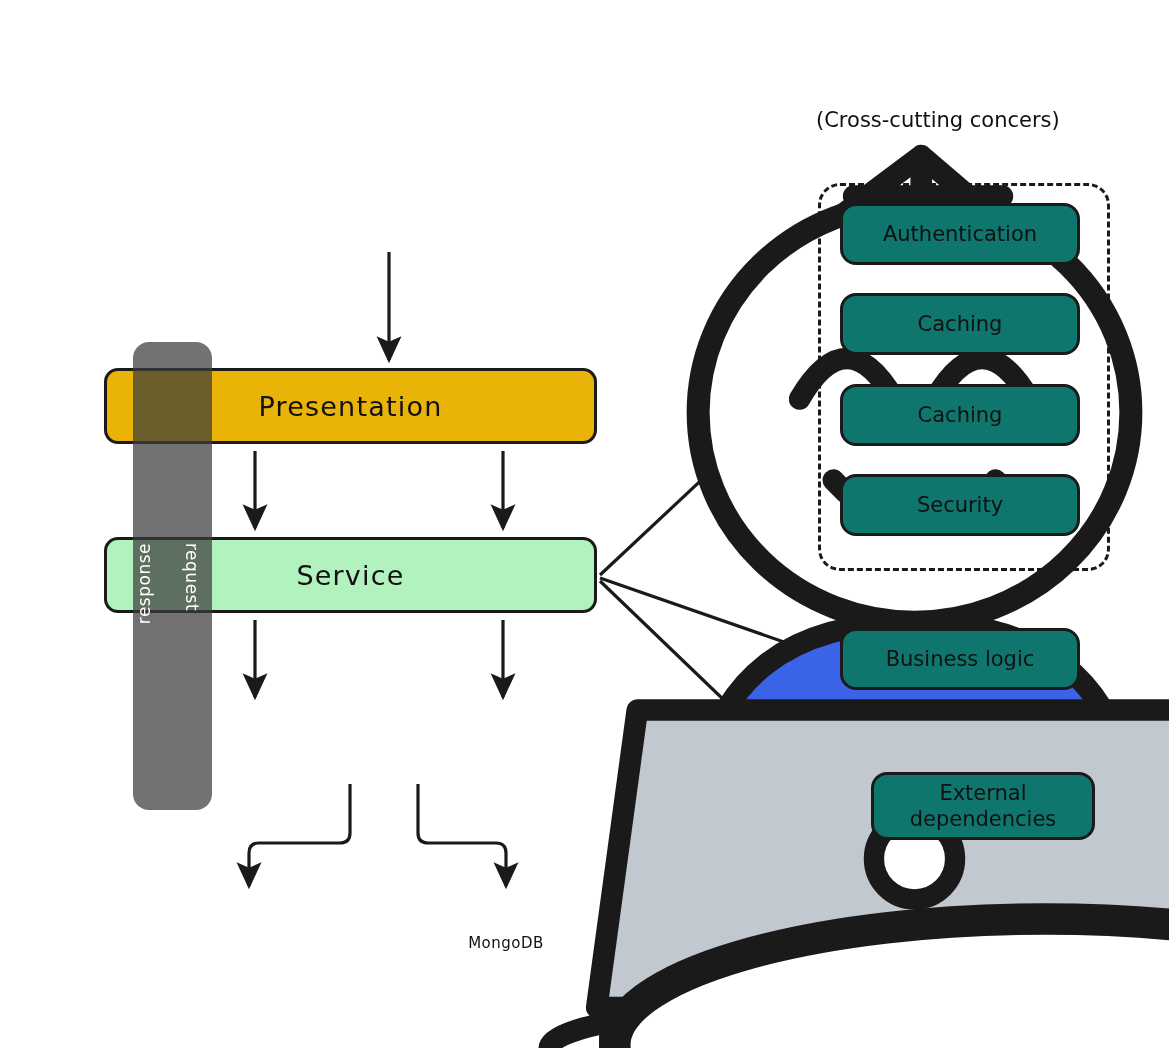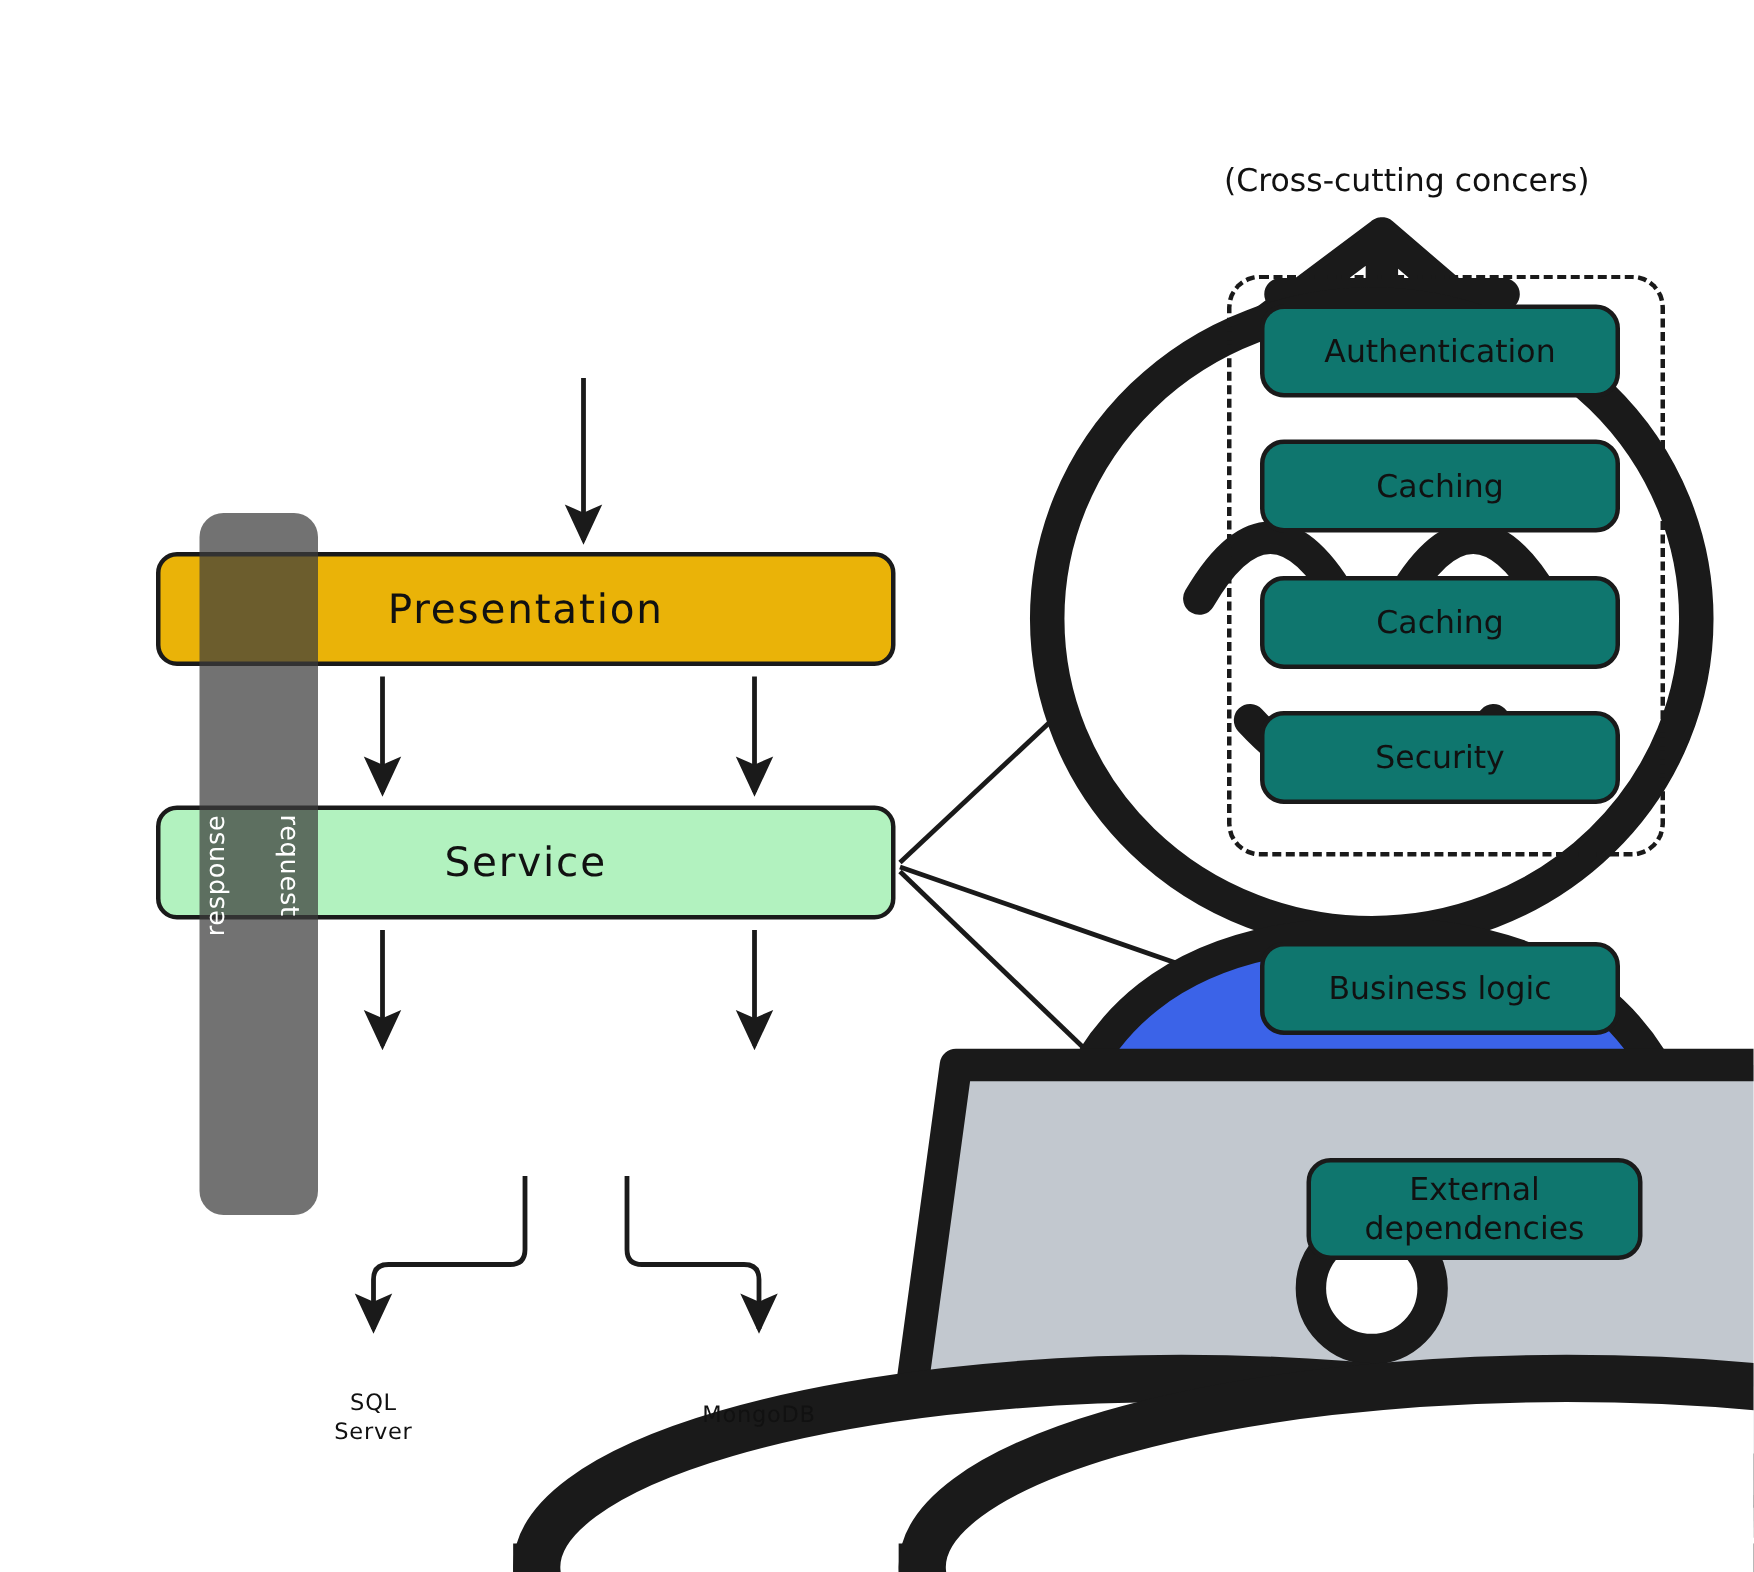--- a/index.html
+++ b/index.html
@@ -170,30 +170,20 @@
   <div class="concern hand" id="box-business-logic">
     <span>Business logic</span>
   </div>
   <div class="concern hand" id="box-external-dependencies">
     <div>
       <div>External</div>
       <div>dependencies</div>
     </div>
   </div>
 
-  <div class="db" id="db-sql">
-    <svg viewBox="0 0 92 100" width="92" height="100">
-      <path d="M5,14 L5,84 q0,14 41,14 q41,0 41,-14 L87,14 Z" fill="#cdd3da" stroke="#1a1a1a" stroke-width="3"></path>
-      <ellipse cx="46" cy="14" rx="41" ry="12" fill="#ffffff" stroke="#1a1a1a" stroke-width="3"></ellipse>
-    </svg>
-    <div class="db-label hand">
-      <div>SQL</div>
-      <div>Server</div>
-    </div>
-  </div>
 
   <div class="db" id="db-mongo">
     <svg viewBox="0 0 92 100" width="92" height="100">
       <path d="M5,14 L5,84 q0,14 41,14 q41,0 41,-14 L87,14 Z" fill="#cdd3da" stroke="#1a1a1a" stroke-width="3"></path>
       <ellipse cx="46" cy="14" rx="41" ry="12" fill="#ffffff" stroke="#1a1a1a" stroke-width="3"></ellipse>
     </svg>
     <div class="db-label hand">
       <div>MongoDB</div>
     </div>
   </div>

